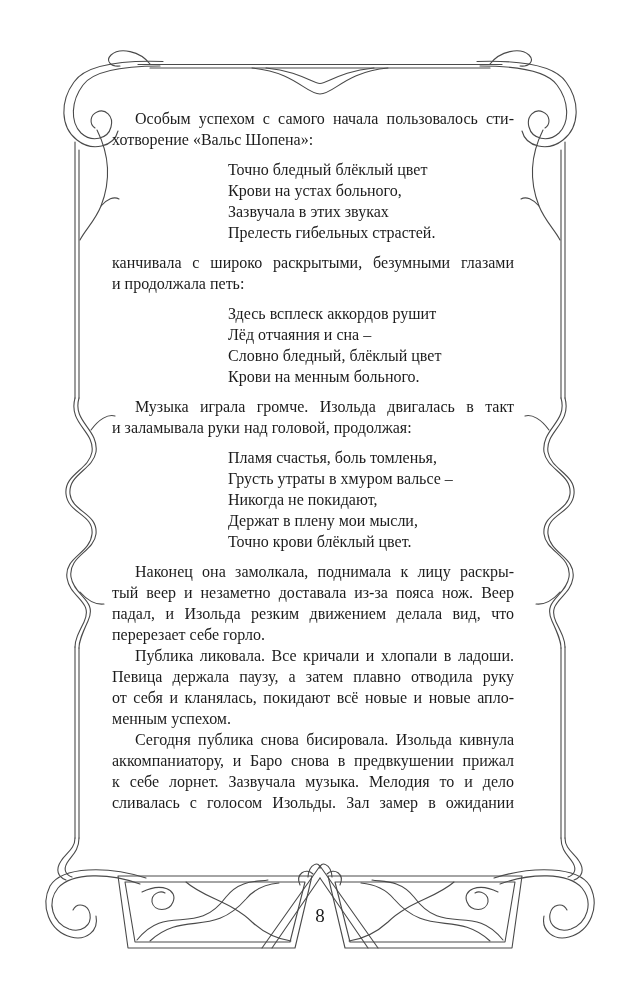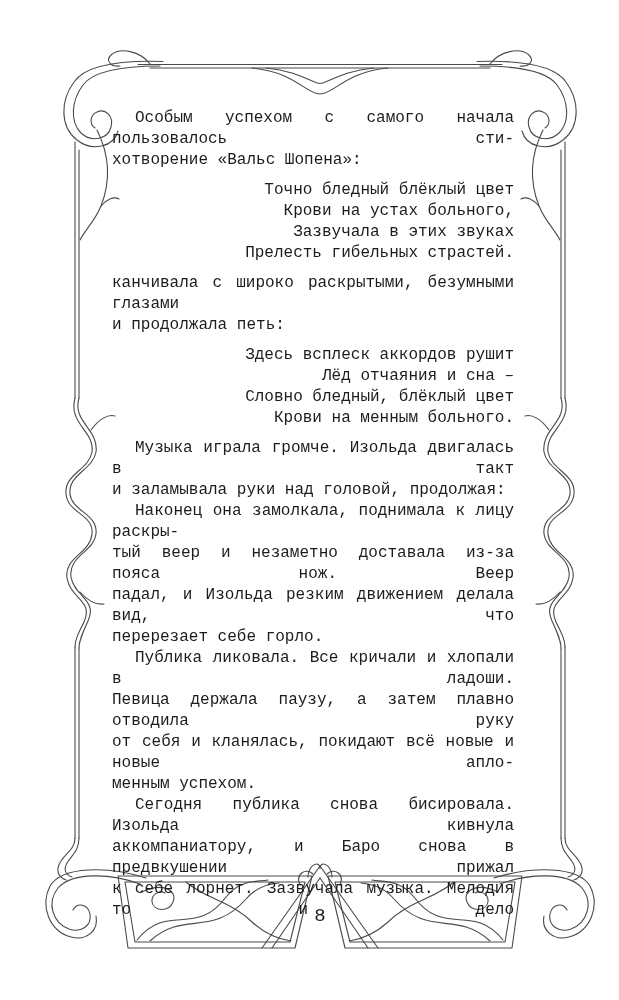--- a/index.html
+++ b/index.html
@@ -2,34 +2,34 @@
 <html><head>
 <meta charset="utf-8">
 <style>
   html, body { margin: 0; padding: 0; background: #ffffff; }
   .page {
     position: relative;
     width: 619px;
     height: 1000px;
     background: #ffffff;
     overflow: hidden;
-    font-family: Liberation Mono, monospace;
+    font-family: Liberation Serif, serif;
     color: #1c1c1c;
   }
   svg.frame { position: absolute; left: 0; top: 0; }
   .text-block {
     position: absolute;
     left: 112px;
     top: 108px;
     width: 402px;
     font-size: 16px;
     line-height: 21px;
   }
   .block { margin: 0; }
-  .block.verse { margin: 9px 0 9px 116px; text-align: right; }
+  .block.verse { margin: 9px 0 9px 116px; }
   .line { white-space: normal; }
   .line.stretch { text-align: justify; text-align-last: justify; }
   .line.indent { text-indent: 23px; }
   .page-number {
     position: absolute;
     left: 292px;
     top: 905px;
     width: 56px;
     text-align: center;
     font-size: 19px;
@@ -113,34 +113,42 @@
       <div class="block verse">
         <div class="line">Здесь всплеск аккордов рушит</div>
         <div class="line">Лёд отчаяния и сна –</div>
         <div class="line">Словно бледный, блёклый цвет</div>
         <div class="line">Крови на менным больного.</div>
       </div>
       <div class="block prose">
         <div class="line indent stretch">Музыка играла громче. Изольда двигалась в такт</div>
         <div class="line">и заламывала руки над головой, продолжая:</div>
       </div>
+      <div class="block verse">
+        <div class="line">Пламя счастья, боль томленья,</div>
+        <div class="line">Грусть утраты в хмуром вальсе –</div>
+        <div class="line">Никогда не покидают,</div>
+        <div class="line">Держат в плену мои мысли,</div>
+        <div class="line">Точно крови блёклый цвет.</div>
+      </div>
       <div class="block prose">
         <div class="line indent stretch">Наконец она замолкала, поднимала к лицу раскры-</div>
         <div class="line stretch">тый веер и незаметно доставала из-за пояса нож. Веер</div>
         <div class="line stretch">падал, и Изольда резким движением делала вид, что</div>
         <div class="line">перерезает себе горло.</div>
       </div>
       <div class="block prose">
         <div class="line indent stretch">Публика ликовала. Все кричали и хлопали в ладоши.</div>
         <div class="line stretch">Певица держала паузу, а затем плавно отводила руку</div>
         <div class="line stretch">от себя и кланялась, покидают всё новые и новые апло-</div>
         <div class="line">менным успехом.</div>
       </div>
       <div class="block prose">
         <div class="line indent stretch">Сегодня публика снова бисировала. Изольда кивнула</div>
         <div class="line stretch">аккомпаниатору, и Баро снова в предвкушении прижал</div>
         <div class="line stretch">к себе лорнет. Зазвучала музыка. Мелодия то и дело</div>
+        <div class="line stretch">сливалась с голосом Изольды. Зал замер в ожидании</div>
       </div>
     </div>
 
   <div class="page-number">8</div>
 
 </div>
 
 </body></html>

